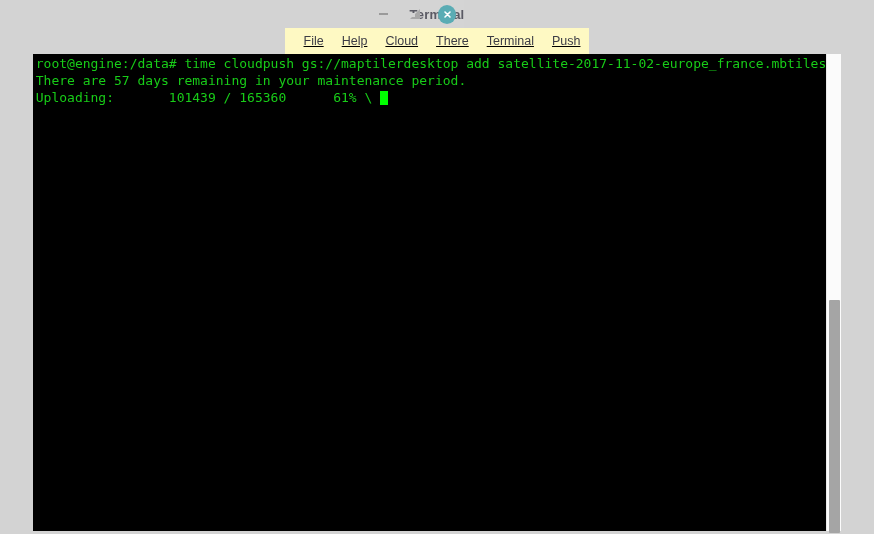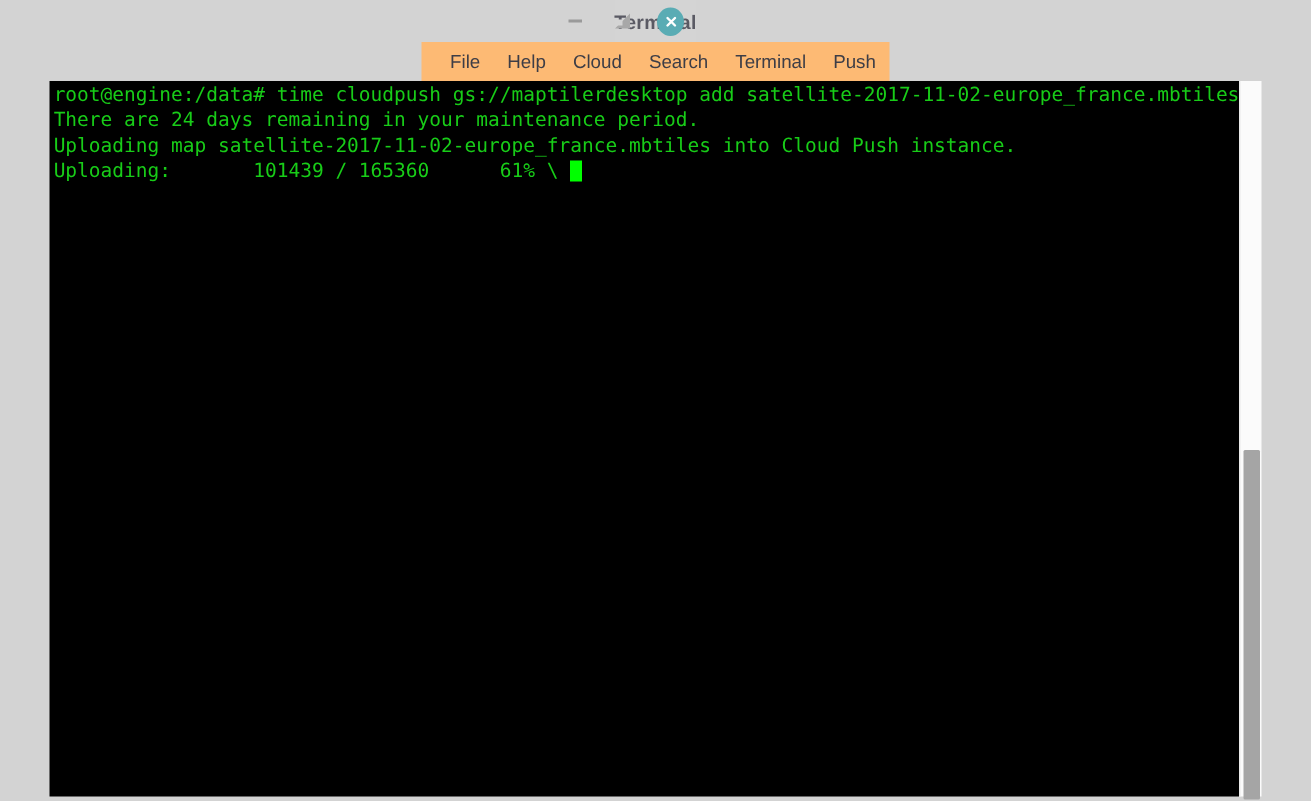--- a/index.html
+++ b/index.html
@@ -93,25 +93,26 @@
     display: flex;
     align-items: center;
     justify-content: center;
   }
   .btn-close svg { display:block; }
 
   
   .menubar {
     height: 26px;
     min-height: 26px;
-    background: #fdba74;
+    background: #fef9c3;
     display: flex;
     align-items: center;
     padding-left: 10px;
     box-sizing: border-box;
+    text-decoration: underline;
   }
   .menu-item {
     font-size: 12.5px;
     color: #3d3d46;
     padding: 2px 9px;
     cursor: default;
     user-select: none;
     white-space: nowrap;
   }
 
@@ -189,30 +190,29 @@
           </svg>
         </span>
       </div>
     </div>
   </div>
 
   <div class="menubar">
     <div class="menu-item">File</div>
     <div class="menu-item">Help</div>
     <div class="menu-item">Cloud</div>
-    <div class="menu-item">Search</div>
+    <div class="menu-item">There</div>
     <div class="menu-item">Terminal</div>
     <div class="menu-item">Push</div>
   </div>
 
   <div class="term-wrap">
     <div class="term-screen">
       <div class="term-line">root@engine:/data# time cloudpush gs://maptilerdesktop add satellite-2017-11-02-europe_france.mbtiles</div>
-      <div class="term-line">There are 24 days remaining in your maintenance period.</div>
-      <div class="term-line">Uploading map satellite-2017-11-02-europe_france.mbtiles into Cloud Push instance.</div>
+      <div class="term-line">There are 57 days remaining in your maintenance period.</div>
       <div class="term-line"><span>Uploading:       101439 / 165360      61% \ </span><span class="cursor-block"></span></div>
     </div>
     <div class="scrollbar">
       <div class="scroll-thumb"></div>
     </div>
   </div>
 
 </div>
 
 </body></html>

